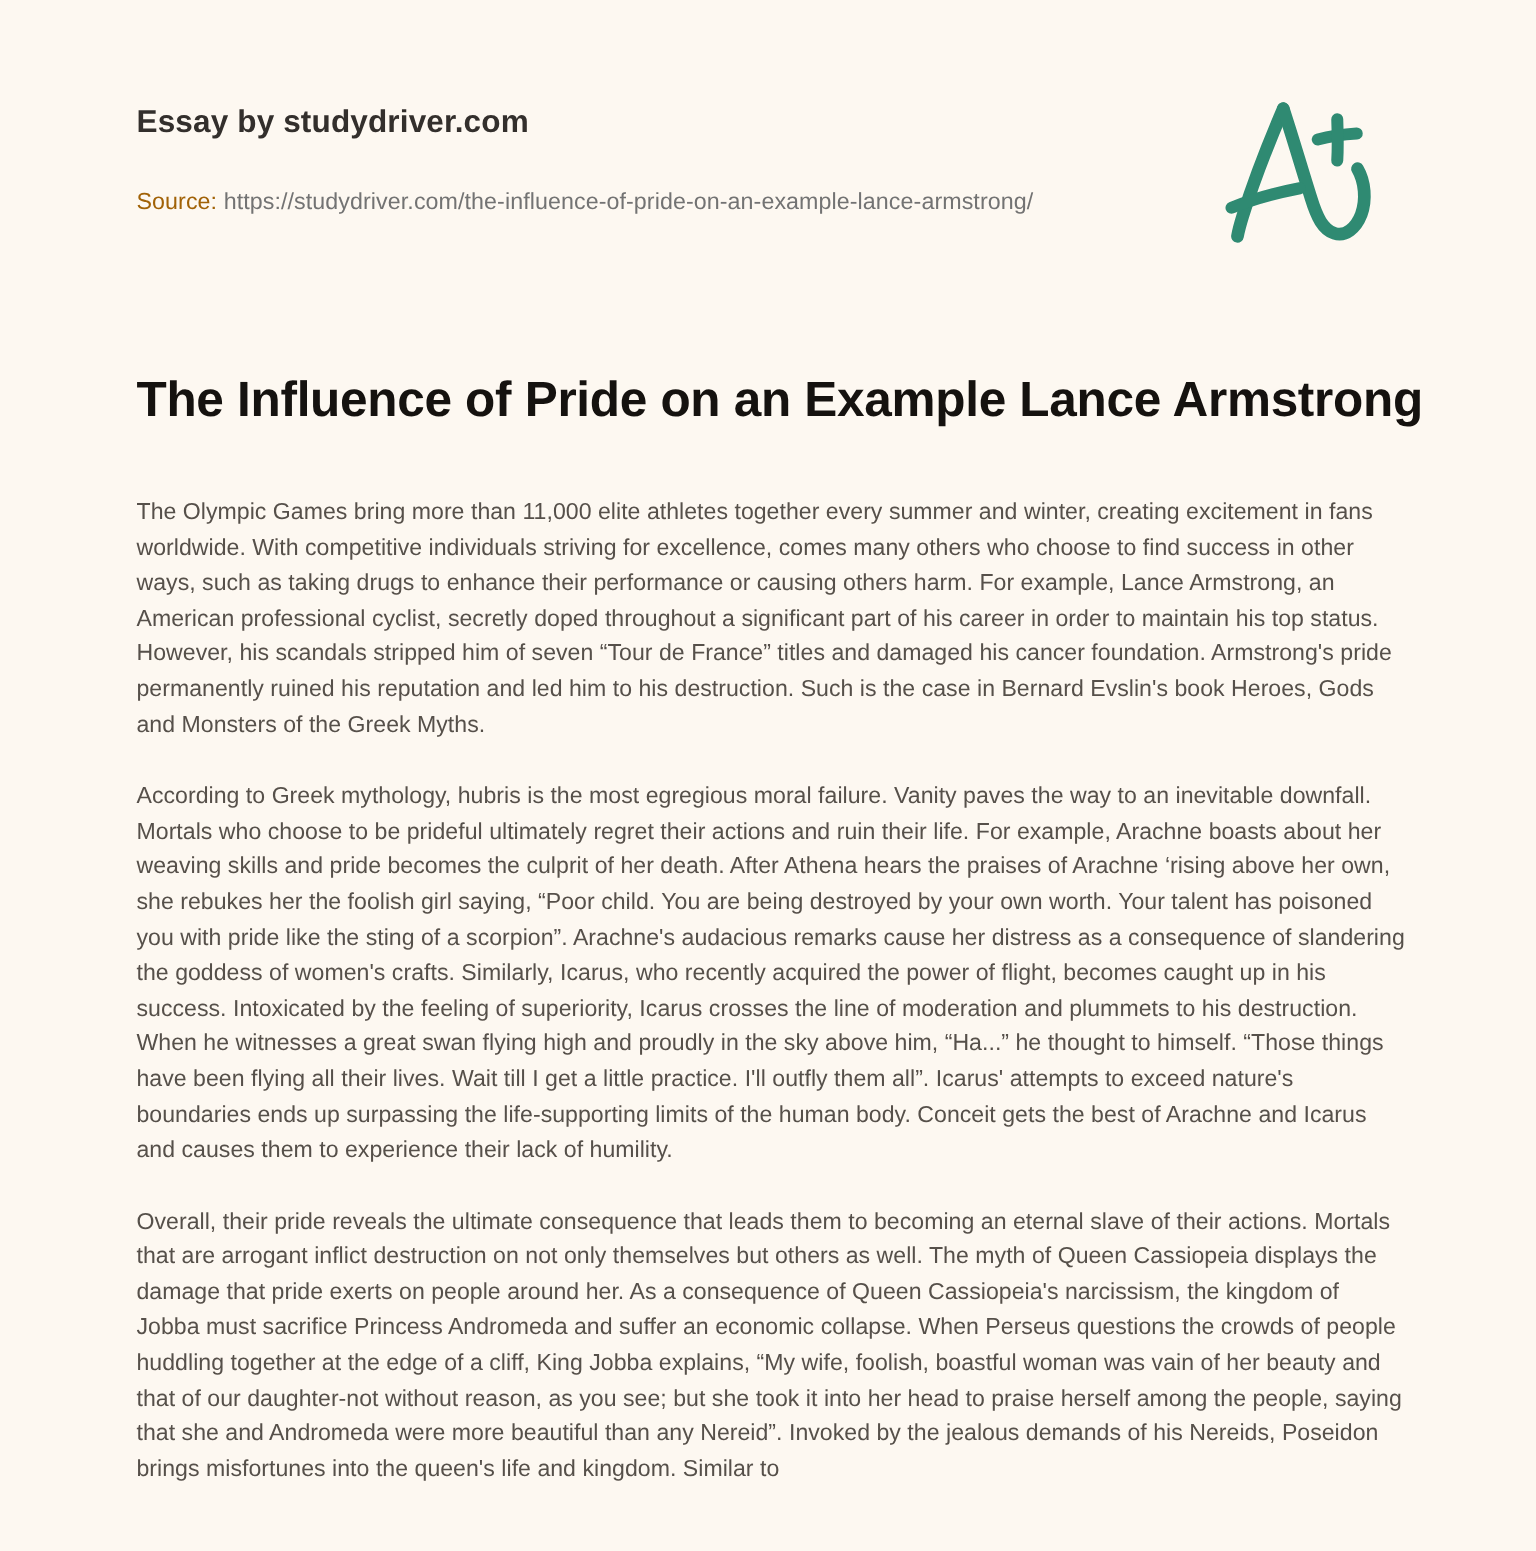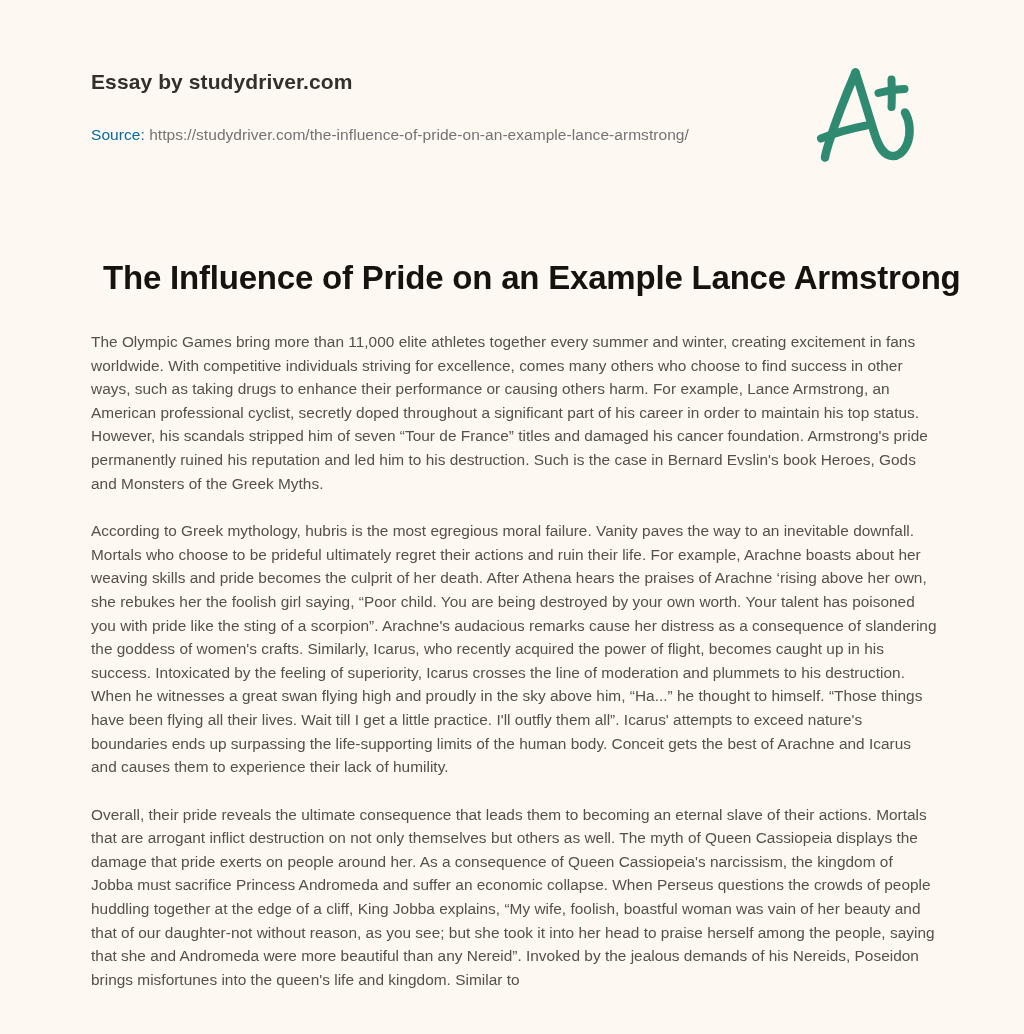--- a/index.html
+++ b/index.html
@@ -47,21 +47,21 @@
   .source-line {
     position: absolute;
     left: 91px;
     top: 126px;
     font-size: 15.5px;
     color: #8a8178;
     white-space: nowrap;
     letter-spacing: 0.05px;
   }
   .source-line .source-label {
-    color: #0369a1;
+    color: #a16207;
     margin-top: 45px;
   }
   .source-line .source-url {
     color: #737373;
   }
 
   
   .logo {
     position: absolute;
     left: 806px;
@@ -77,32 +77,32 @@
 
   
   .article {
     position: absolute;
     left: 91px;
     top: 246px;
     width: 848px;
   }
 
   .article-title {
-    margin: 12px;
+    margin: 0;
     padding: 0;
     font-size: 33px;
     line-height: 40px;
     font-weight: bold;
     color: #15120f;
     letter-spacing: -0.2px;
     white-space: nowrap;
   }
 
   .article-body {
-    margin-top: 32px;
+    margin-top: 44px;
   }
 
   .article-body p {
     margin: 0 0 24px 0;
     font-size: 15.4px;
     line-height: 23.6px;
     color: #56504a;
     text-align: left;
     letter-spacing: 0.02px;
   }

